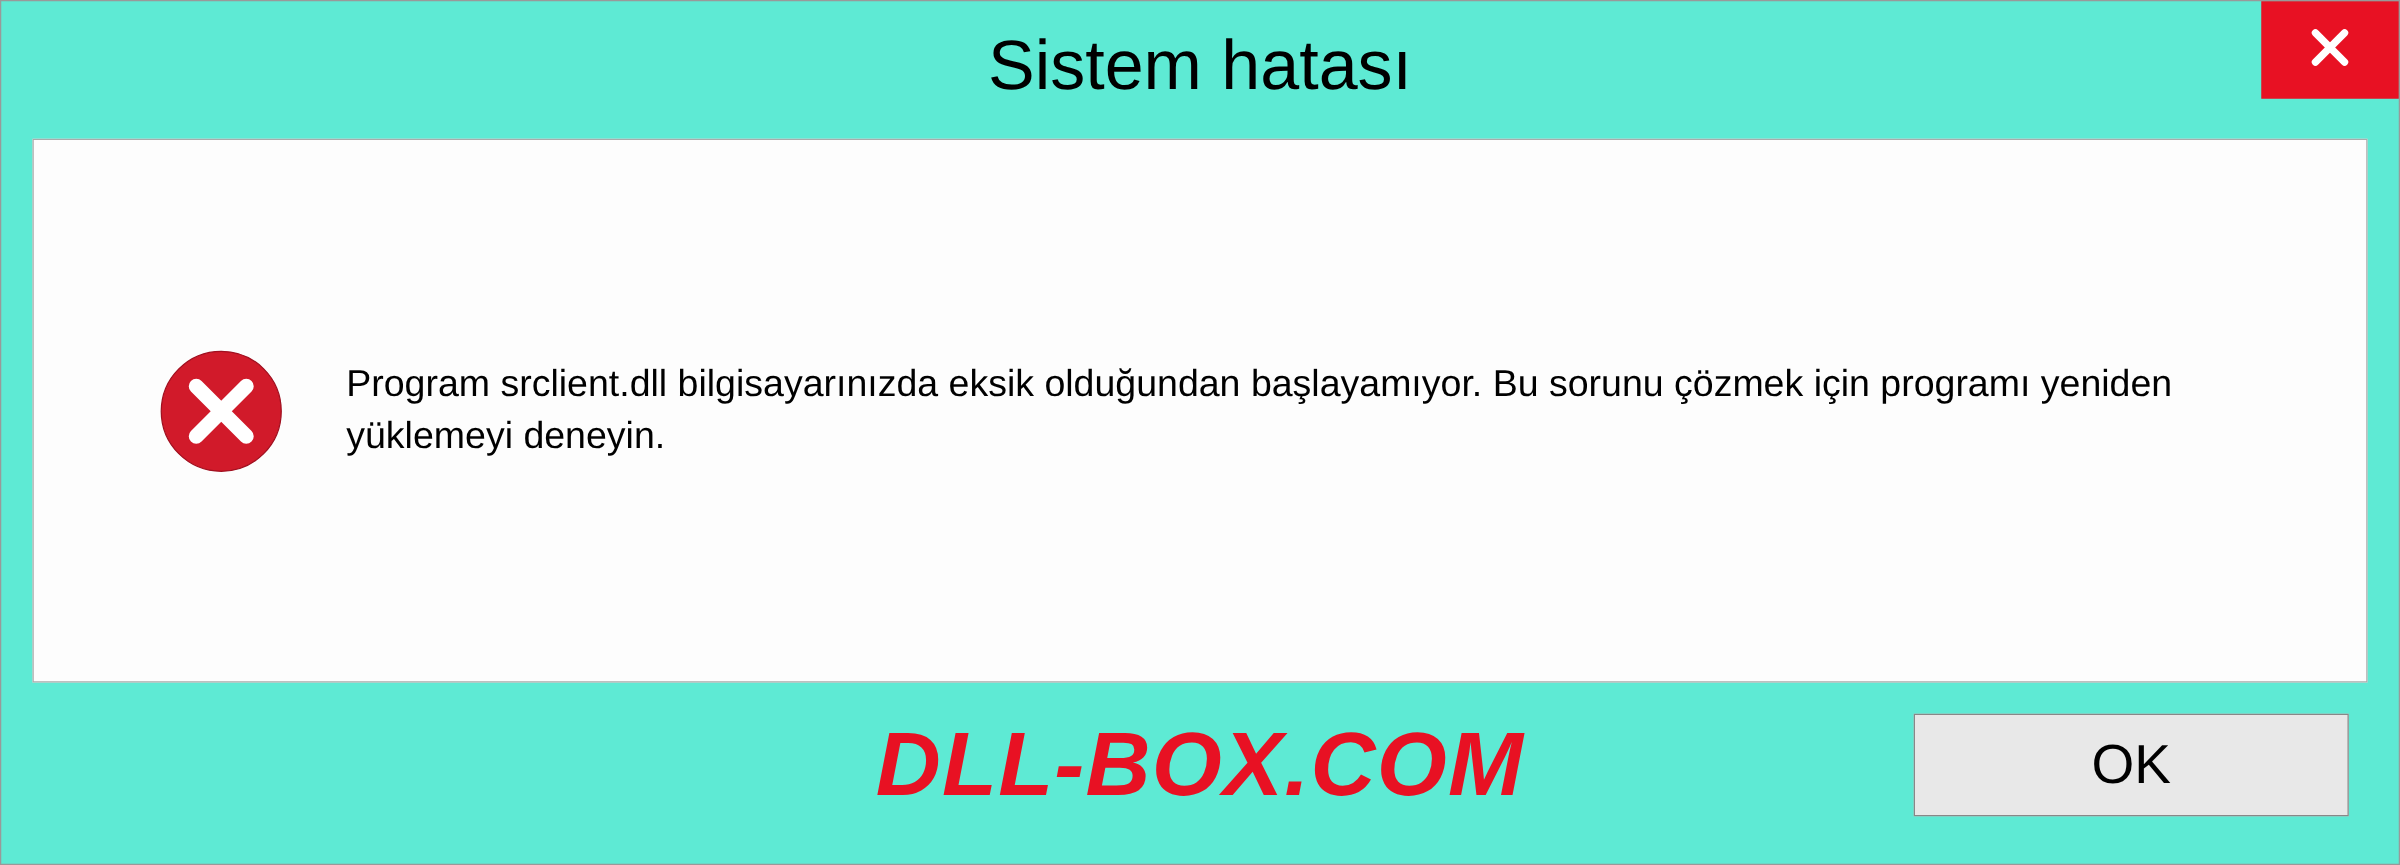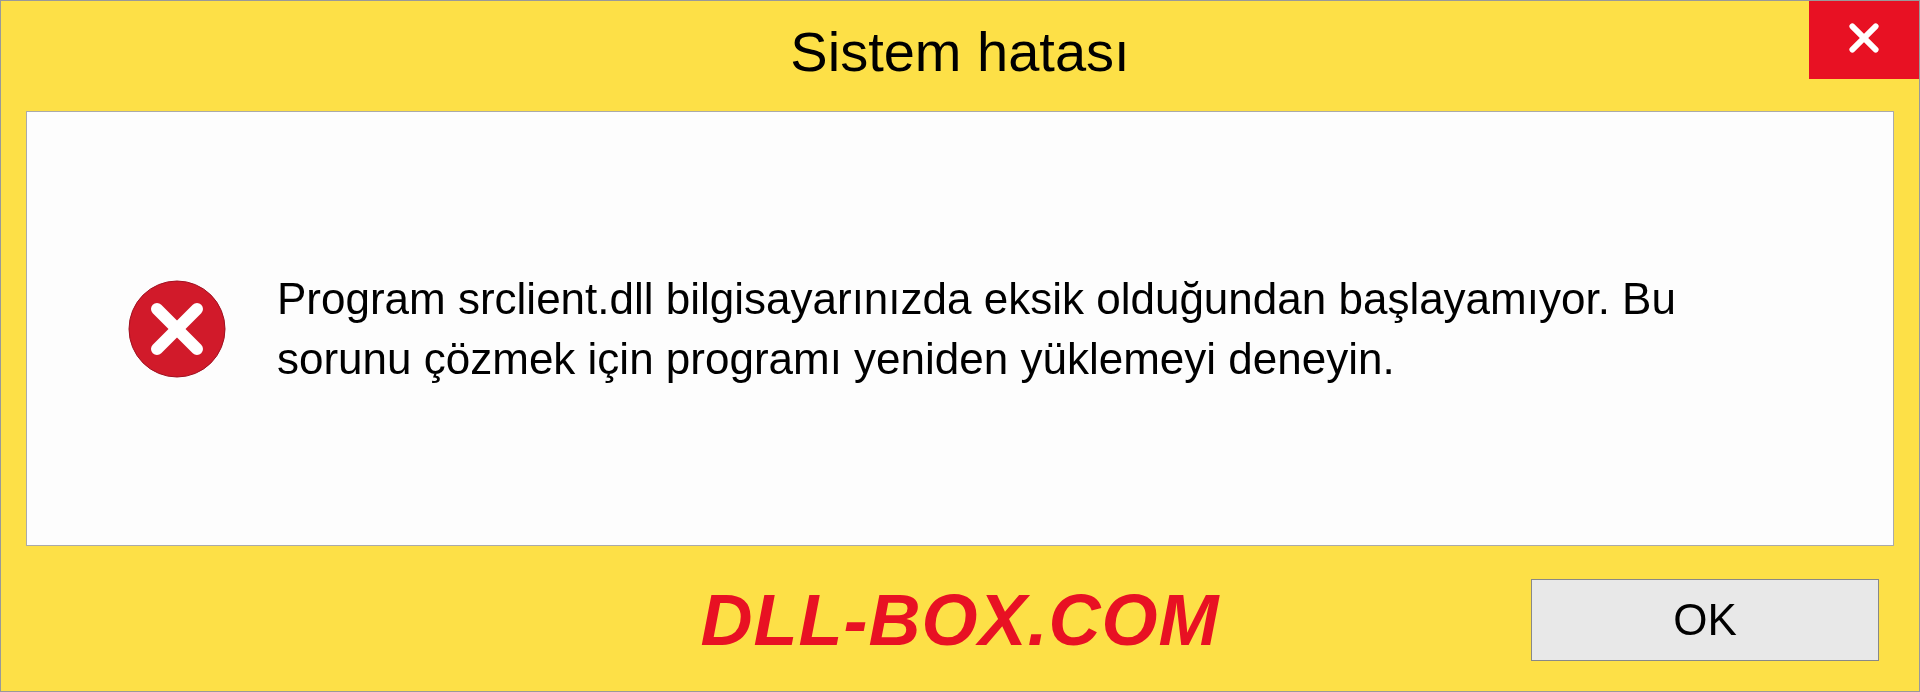--- a/index.html
+++ b/index.html
@@ -12,21 +12,21 @@
       font-family: 'Segoe UI', Tahoma, Arial, sans-serif;
       background: #f0f0f0;
       width: 1920px;
       height: 692px;
       overflow: hidden;
     }
     
     .dialog {
       width: 1920px;
       height: 692px;
-      background: #fde047;
+      background: #5eead4;
       border: 1px solid #999;
       position: relative;
       display: flex;
       flex-direction: column;
     }
     
     .title-bar {
       display: flex;
       align-items: center;
       justify-content: center;
@@ -76,28 +76,28 @@
       flex-shrink: 0;
       margin-right: 50px;
     }
     
     .error-icon svg {
       width: 100%;
       height: 100%;
     }
     
     .message-text {
-      font-size: 44px;
+      font-size: 30px;
       color: #000;
       line-height: 1.35;
     }
     
     .footer {
       display: flex;
-      align-items: flex-end;
+      align-items: flex-start;
       justify-content: flex-end;
       padding: 0 40px 30px 24px;
       height: 120px;
       position: relative;
     }
     
     .watermark {
       position: absolute;
       left: 50%;
       transform: translateX(-50%);

